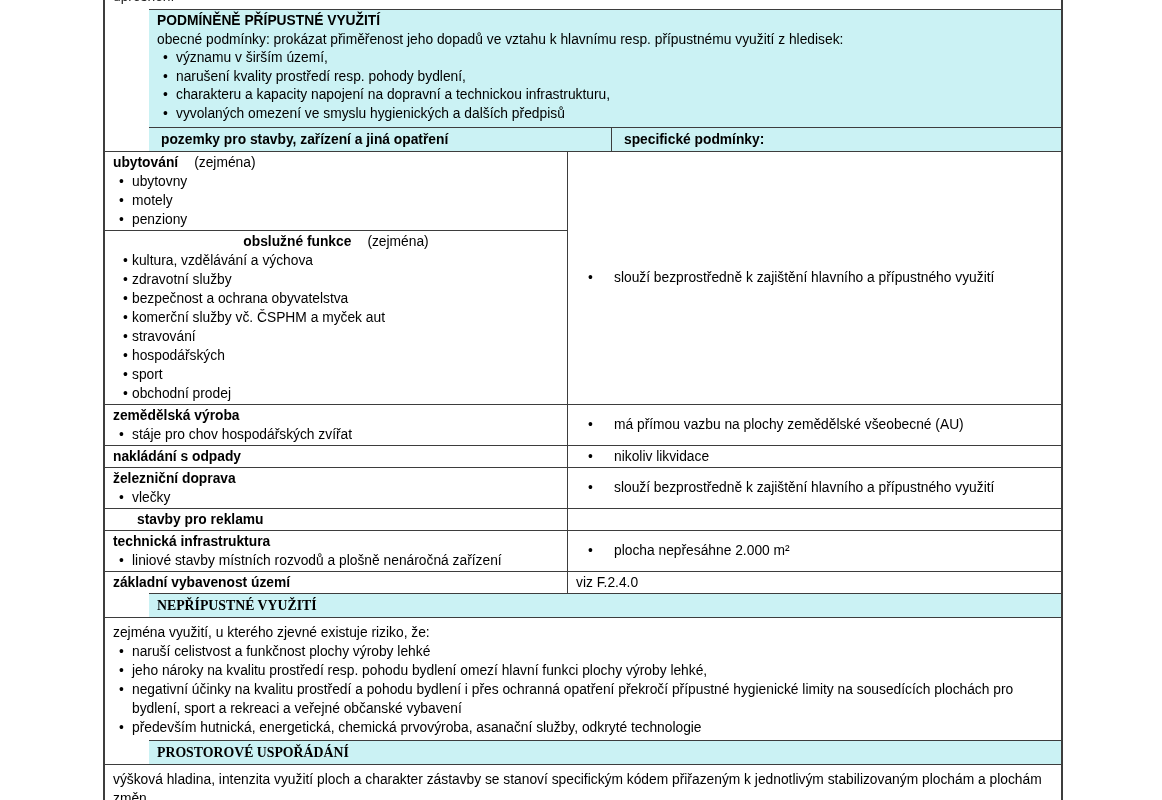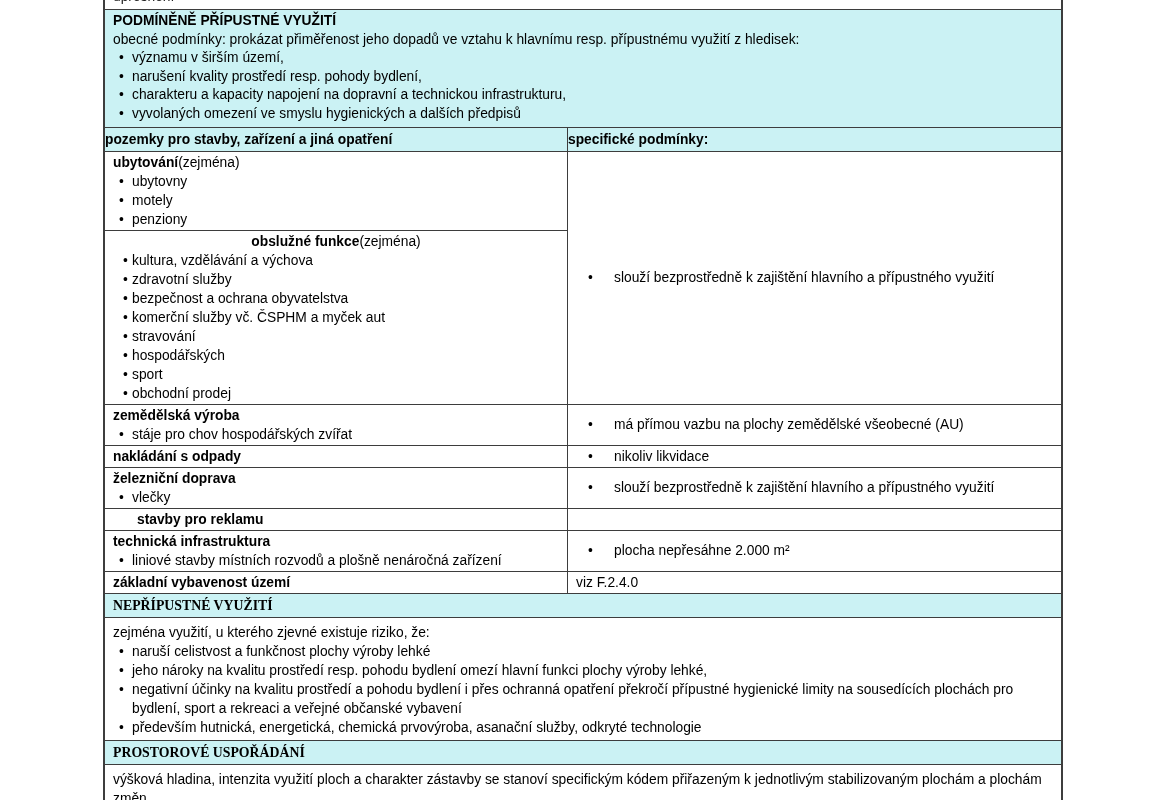--- a/index.html
+++ b/index.html
@@ -1,35 +1,35 @@
 <!DOCTYPE html>
 <html><head>
 <meta charset="utf-8">
 <style>
   html,body{margin:0;padding:0;background:#ffffff;width:1162px;height:800px;overflow:hidden;}
   body{font-family:"Liberation Sans","DejaVu Sans",sans-serif;font-size:13.8px;line-height:19px;color:#000;}
   .doc{position:absolute;left:103px;top:0;width:960px;box-sizing:border-box;
        border-left:2px solid #3d3d3d;border-right:2px solid #3d3d3d;border-bottom:2px solid #3d3d3d;background:#fff;}
   .sliver{height:9px;overflow:hidden;background:#fff;}
   .sliver .frag{display:block;margin-top:-13px;padding-left:8px;color:#222;}
-  .cyan{background:#cbf2f4;}
+  .cyan{background:#cbf2f4;margin-left:44px;}
   .sect{border-top:1px solid #3d3d3d;padding:2px 8px 3px 8px;}
   .sect-title{font-weight:bold;}
   .tight{line-height:18.6px;}
   .li{display:flex;padding-left:6px;}
   .li .dot{width:13px;flex:0 0 13px;}
   .hdr-row,.b-row{display:flex;border-top:1px solid #3d3d3d;}
   .cell-l{width:463px;flex:0 0 463px;box-sizing:border-box;border-right:1px solid #3d3d3d;padding:1px 8px;}
   .cell-r{flex:1;padding:1px 8px;display:flex;flex-direction:column;justify-content:center;}
-  .hdr-row .cell-l,.hdr-row .cell-r{font-weight:bold;padding:2px 0;}
+  .hdr-row .cell-l,.hdr-row .cell-r{font-weight:bold;padding:2px 12px;}
   .group-left{width:463px;flex:0 0 463px;box-sizing:border-box;border-right:1px solid #3d3d3d;display:flex;flex-direction:column;}
   .sub-cell{padding:1px 8px;}
   .sub-cell + .sub-cell{border-top:1px solid #3d3d3d;text-align:center;}
   .row-title{font-weight:bold;}
-  .suffix{font-weight:normal;margin-left:0;}
+  .suffix{font-weight:normal;margin-left:16px;}
   .rli{display:flex;padding-left:12px;}
   .rli .dot{width:26px;flex:0 0 26px;}
   .full-row{border-top:1px solid #3d3d3d;padding:2px 8px;font-family:Liberation Serif, serif;}
   .txtblock{border-top:1px solid #3d3d3d;padding:5px 8px 3px 8px;}
   .minh{min-height:19px;padding-left:32px;}
 </style>
 </head>
 <body>
 
 <div class="doc">

